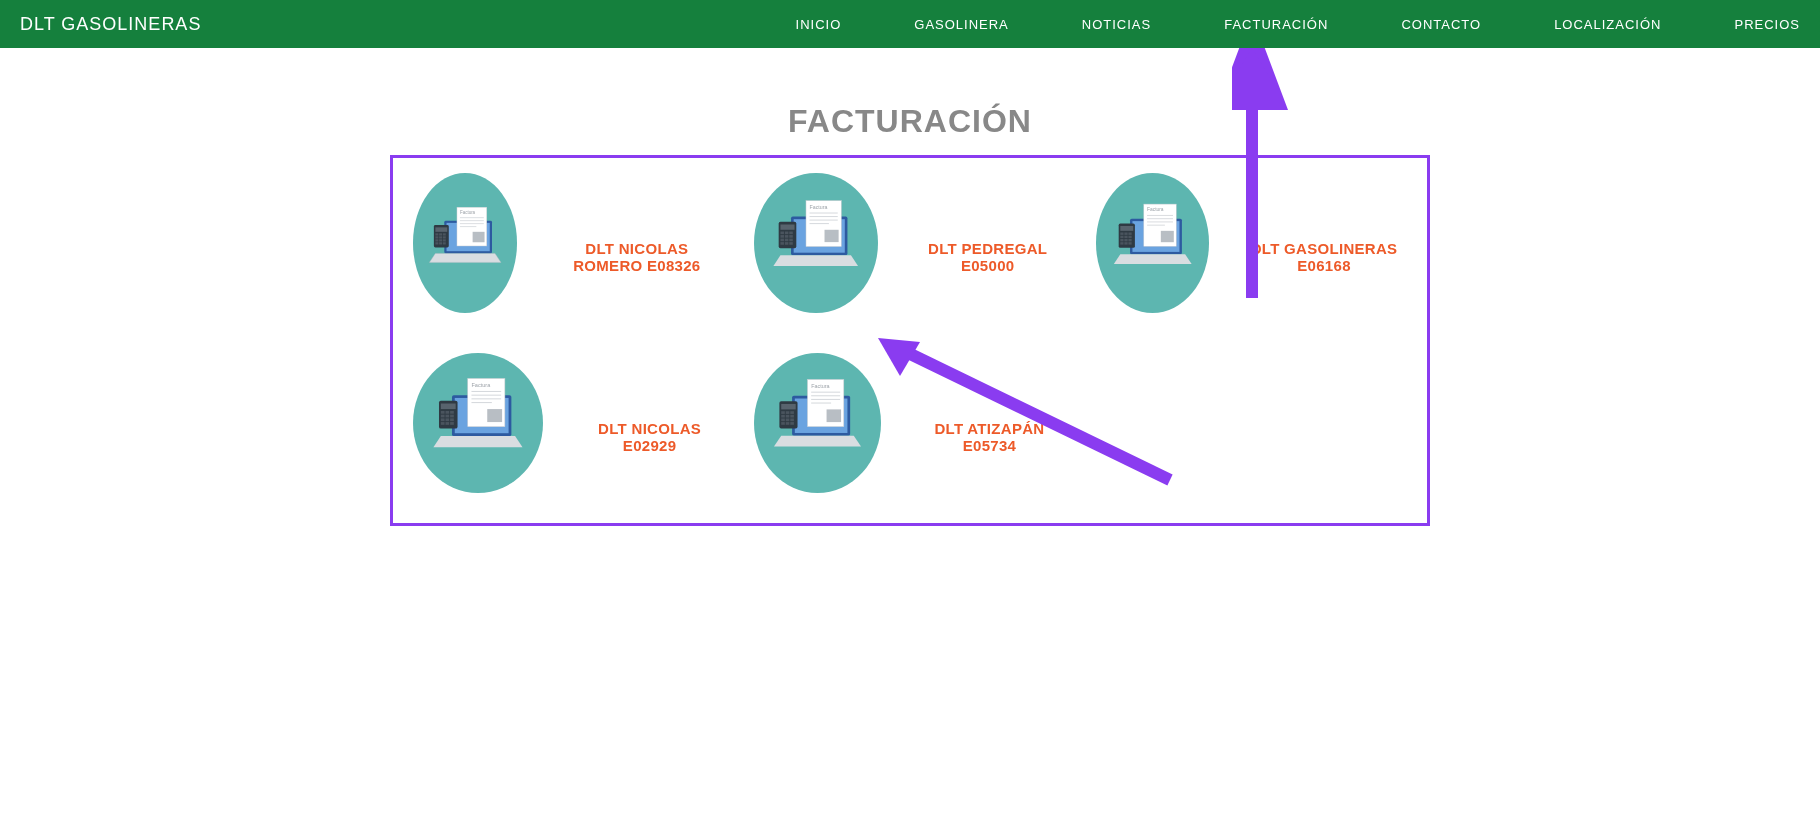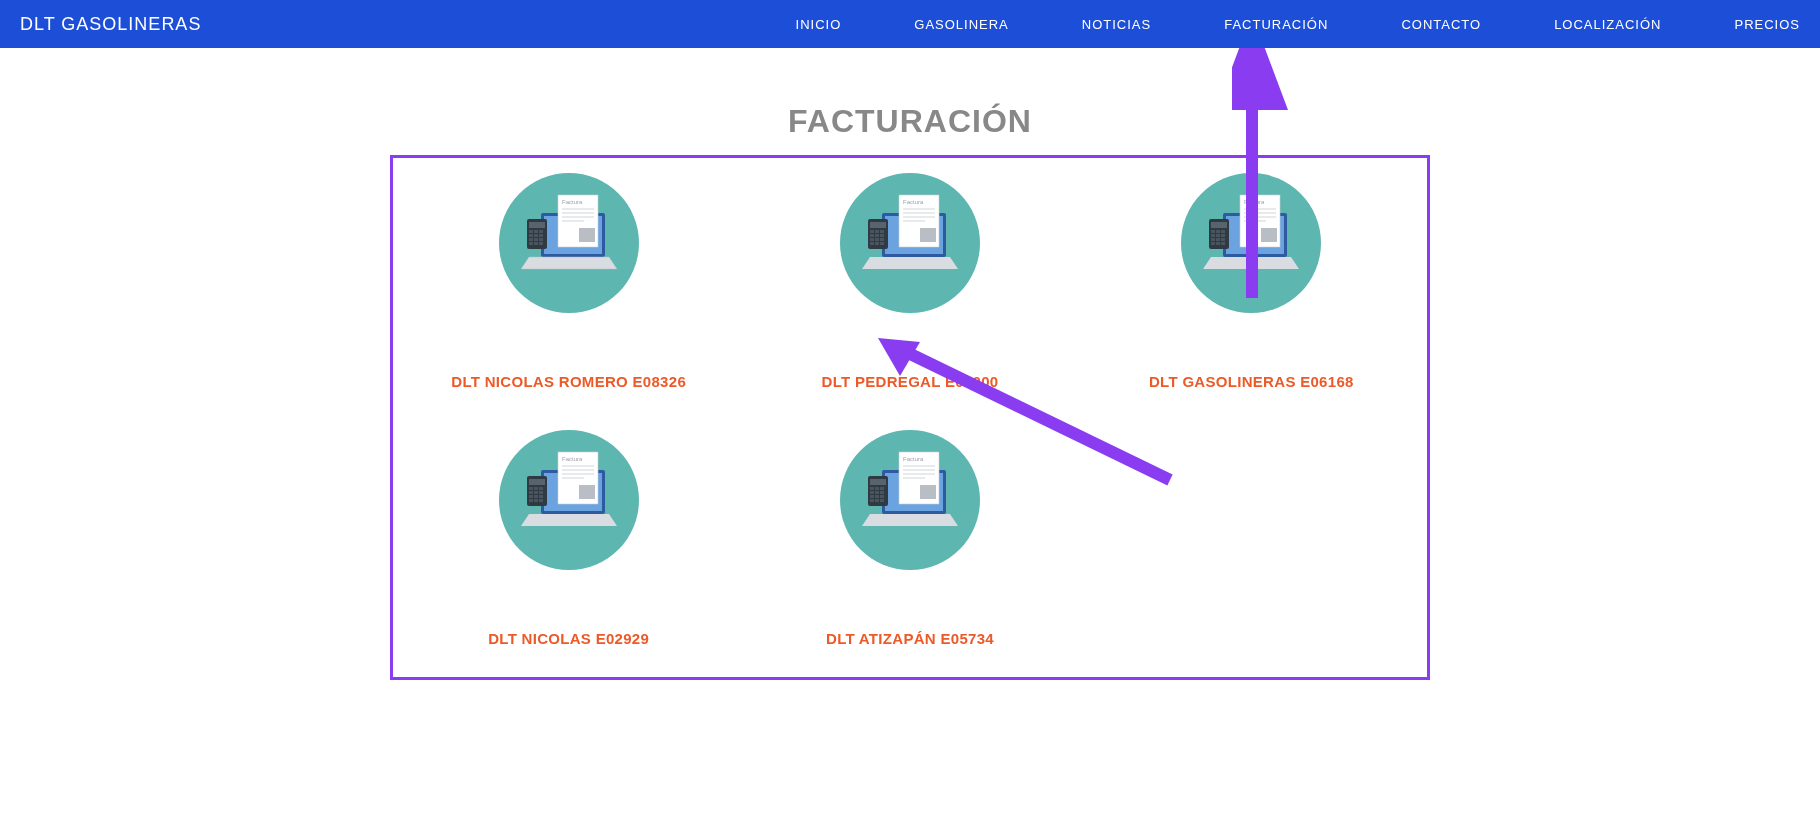--- a/index.html
+++ b/index.html
@@ -5,21 +5,21 @@
     * {
       margin: 0;
       padding: 0;
       box-sizing: border-box;
     }
     body {
       font-family: Arial, Helvetica, sans-serif;
       background: #ffffff;
     }
     .navbar {
-      background: #1d4ed8;
+      background: #15803d;
       height: 48px;
       display: flex;
       align-items: center;
       justify-content: space-between;
       padding: 0 20px;
     }
     .brand {
       color: #ffffff;
       font-size: 18px;
       letter-spacing: 1px;
@@ -53,21 +53,20 @@
       padding: 15px 20px 30px;
       position: relative;
     }
     .grid {
       display: grid;
       grid-template-columns: repeat(3, 1fr);
       gap: 40px 30px;
     }
     .card {
       display: flex;
-      flex-direction: column;
       align-items: center;
       cursor: pointer;
       gap: 32px;
     }
     .icon-circle {
       width: 140px;
       height: 140px;
       border-radius: 50%;
       background: #5db6b0;
       display: flex;

